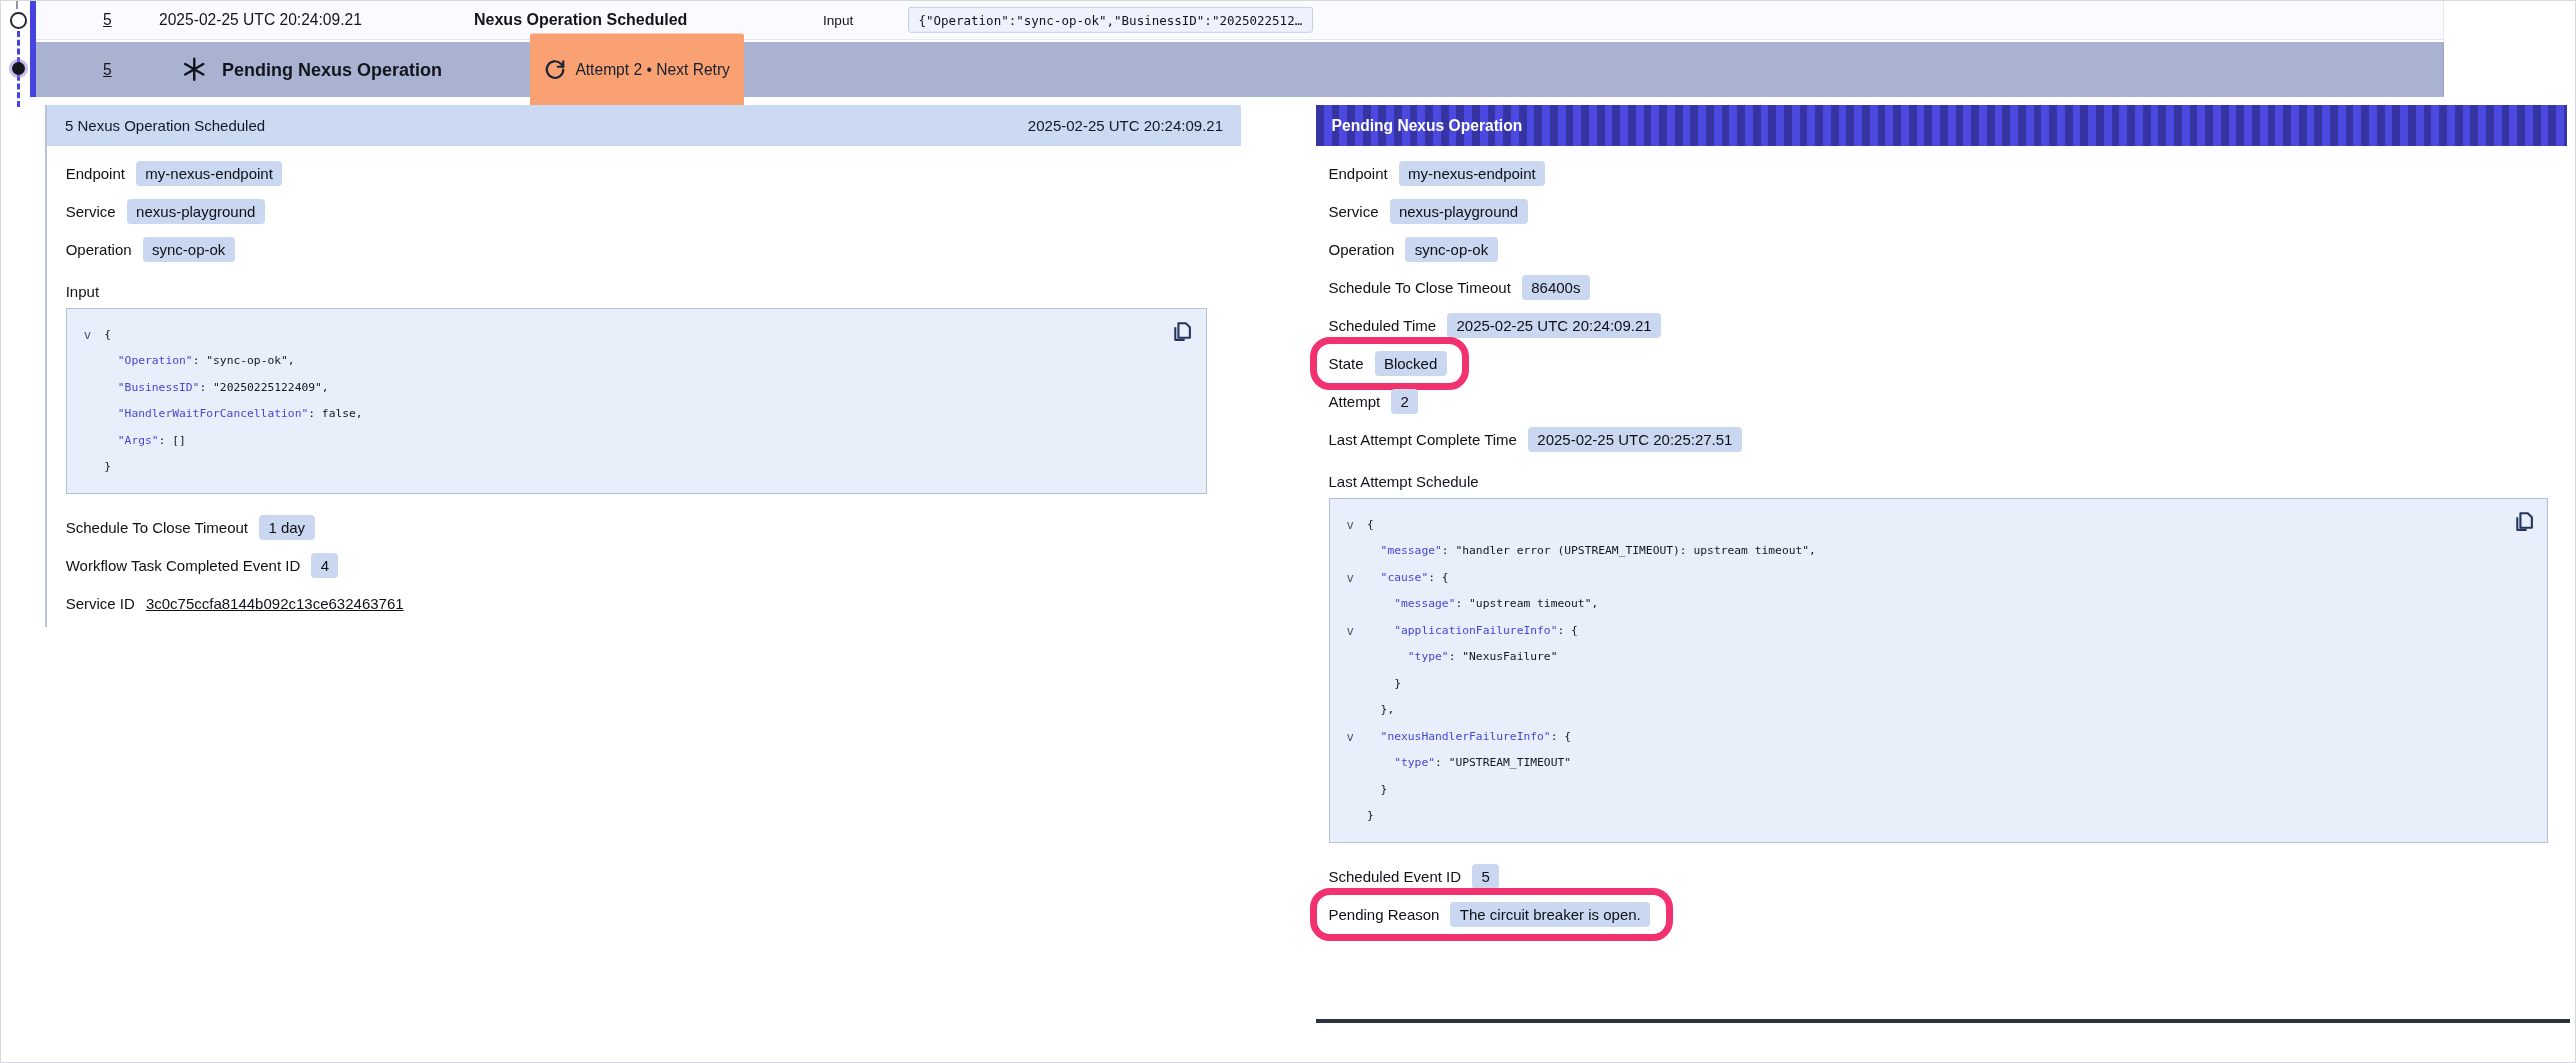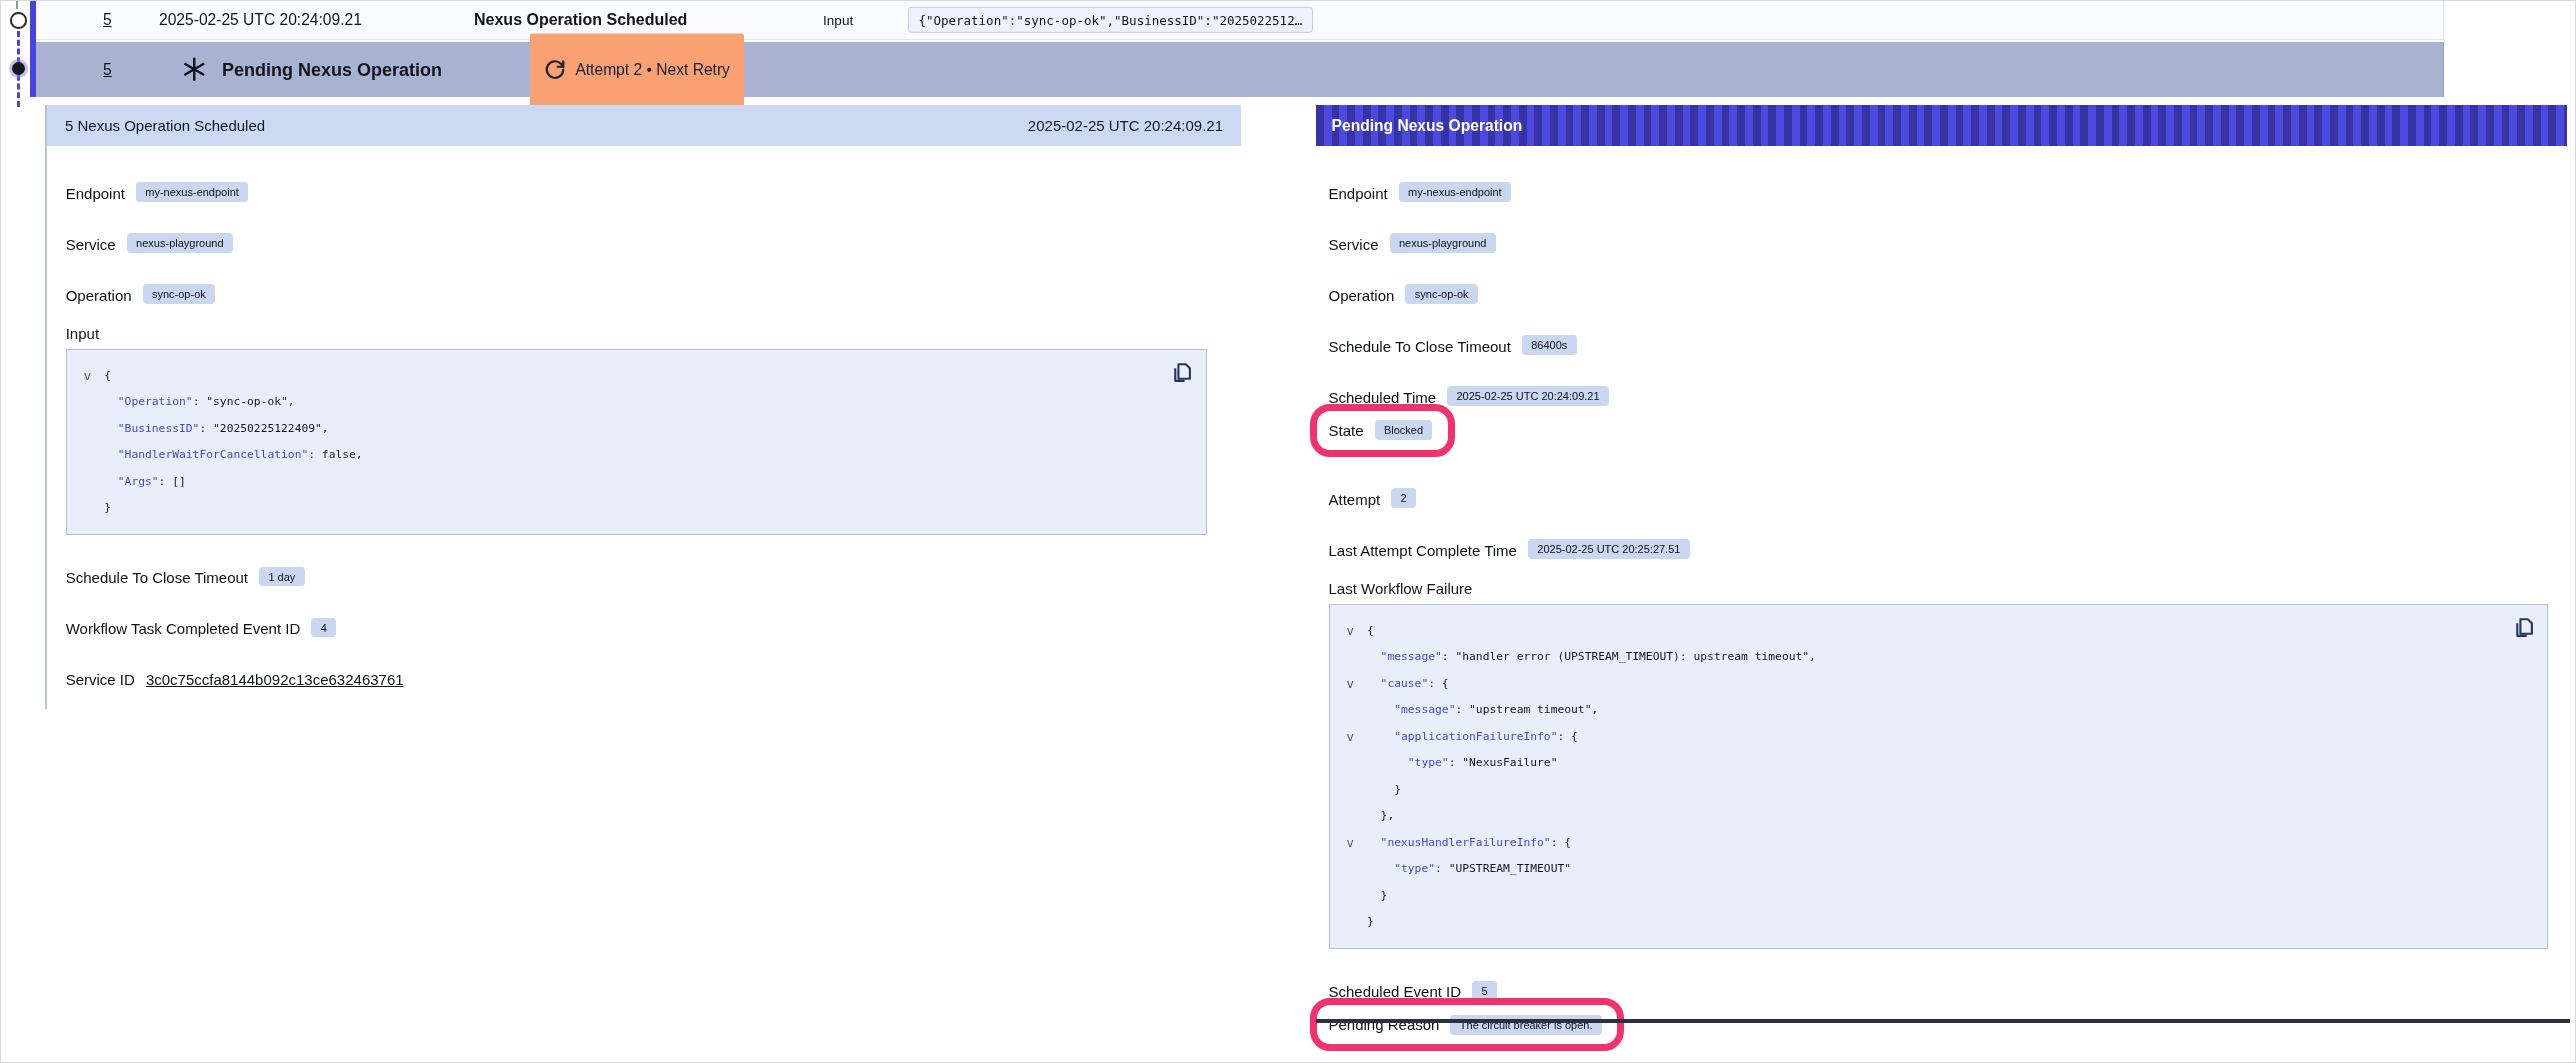--- a/index.html
+++ b/index.html
@@ -41,23 +41,23 @@
   .panel-left{left:44px;width:1194px;border-left:2.3px solid #b7c2d6;}
   .panel-right{left:1315px;width:1251px;}
   .phead{height:41px;display:flex;align-items:center;justify-content:space-between;
         padding:0 18px;box-sizing:border-box;font-size:15px;}
   .phead-left{background:var(--panel-header-bg,#cbd9f3);color:#121826;}
   .phead-right{background:repeating-linear-gradient(90deg,var(--stripe-dark,#3634a3) 0 7.8px,
         var(--stripe-light,#4b49e0) 7.8px 15.6px);color:#fff;font-weight:700;font-size:15.6px;padding:0 15.6px;}
   .pbody{padding:4.7px 15.6px 0 18.7px;}
   .panel-right .pbody{padding-left:12.5px;}
 
-  .frow{display:flex;align-items:flex-end;gap:11px;height:30px;margin:21px 0;overflow:visible;}
+  .frow{display:flex;align-items:center;gap:11px;height:30px;margin:8px 0;overflow:visible;}
   .flabel{font-size:15px;color:#0e1116;white-space:nowrap;}
-  .chip{background:var(--chip-bg,#c9d7f1);color:#0e1116;font-size:11px;border-radius:3.9px;
+  .chip{background:var(--chip-bg,#c9d7f1);color:#0e1116;font-size:15px;border-radius:3.9px;
         padding:3.9px 9.4px;white-space:nowrap;}
   .flink{font-size:15px;color:#0e1116;text-decoration:underline;white-space:nowrap;cursor:pointer;}
   .section-label{font-size:15px;margin:18.7px 0 0 0;}
 
   .annot{display:inline-flex;align-items:center;gap:11px;height:53px;box-sizing:border-box;
         border:7px solid var(--annotation-pink,#f2326e);border-radius:20px;
         padding:0 15.6px 0 11.7px;margin-left:-18.7px;background:transparent;}
 
   
   .codeblock{position:relative;background:var(--code-bg,#e9eefb);border:1.6px solid var(--code-border,#b3c0d8);
@@ -222,21 +222,21 @@
           </div>
           <div class="frow">
             <span class="flabel">Attempt</span>
             <span class="chip">2</span>
           </div>
           <div class="frow">
             <span class="flabel">Last Attempt Complete Time</span>
             <span class="chip">2025-02-25 UTC 20:25:27.51</span>
           </div>
         </div>
-      <div class="section-label">Last Workflow Failure</div>
+      <div class="section-label">Last Attempt Schedule</div>
       <div class="codeblock">
         <button class="copybtn">
           <svg viewBox="0 0 24 24" width="25" height="25" fill="none" stroke="currentColor" stroke-width="2" stroke-linejoin="round">
             <path d="M7 8v12h9"></path>
             <path d="M10 4h7l4 4v10H10z"></path>
           </svg>
         </button>
         <div>
             <div class="cline">
               <span class="chev">v</span>

